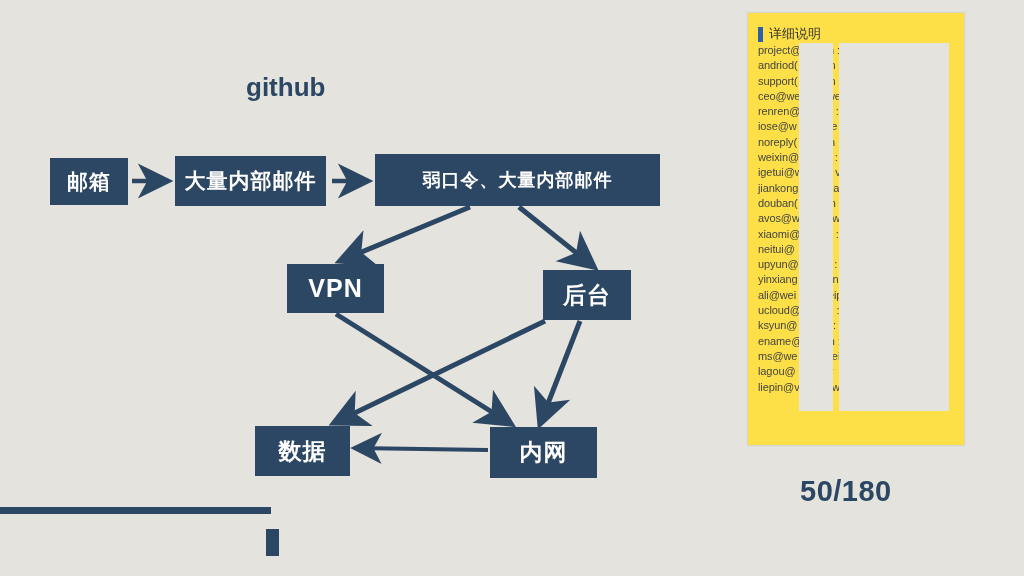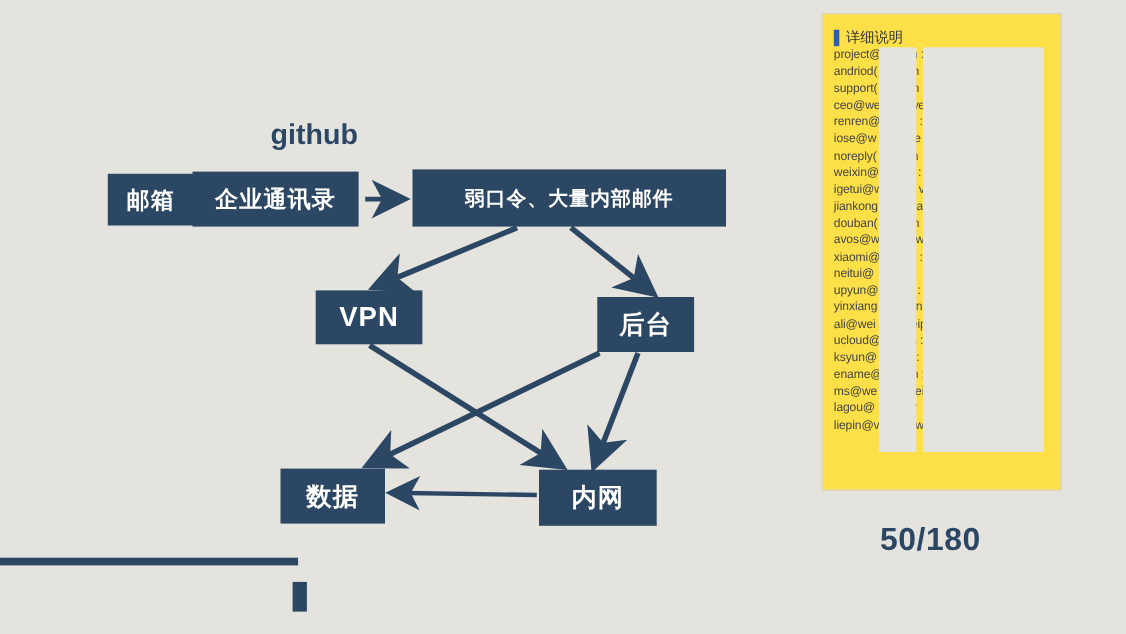--- a/index.html
+++ b/index.html
@@ -42,21 +42,20 @@
     font-weight: bold;
     color: #2c4763;
   }
   .subtitle {
     position: absolute;
     left: 246px;
     top: 72px;
     font-size: 26px;
     font-weight: bold;
     color: #2c4763;
-    margin-top: 35px;
   }
 
   
   #flow {
     position: absolute;
     left: 0;
     top: 0;
     width: 720px;
     height: 520px;
   }
@@ -65,21 +64,21 @@
     background: #2c4763;
     color: #ffffff;
     font-weight: bold;
     display: flex;
     align-items: center;
     justify-content: center;
     box-sizing: border-box;
     text-align: center;
     letter-spacing: 1px;
   }
-  .n-mailbox   { left:50px;  top:158px; width:78px;  height:47px; font-size:21px;margin-left:48px; }
+  .n-mailbox   { left:50px;  top:158px; width:78px;  height:47px; font-size:21px; }
   .n-contacts  { left:175px; top:156px; width:151px; height:50px; font-size:21px; }
   .n-weakpw    { left:375px; top:154px; width:285px; height:52px; font-size:18px; }
   .n-vpn       { left:287px; top:264px; width:97px;  height:49px; font-size:25px; }
   .n-backend   { left:543px; top:270px; width:88px;  height:50px; font-size:23px; }
   .n-data      { left:255px; top:426px; width:95px;  height:50px; font-size:23px; }
   .n-intranet  { left:490px; top:427px; width:107px;  height:51px; font-size:23px; }
 
   svg.edges {
     position: absolute;
     left: 0; top: 0;
@@ -213,21 +212,21 @@
 
       <line x1="580" y1="321" x2="540" y2="424" stroke="#2c4763" stroke-width="5" marker-end="url(#ah)"></line>
 
       <line x1="488" y1="450" x2="355" y2="448" stroke="#2c4763" stroke-width="4" marker-end="url(#ah)"></line>
     </svg>
 
     <div class="node n-mailbox">
         <span>邮箱</span>
       </div>
     <div class="node n-contacts">
-        <span>企业通讯录</span>
+        <span>大量内部邮件</span>
       </div>
     <div class="node n-weakpw">
         <span>弱口令、大量内部邮件</span>
       </div>
     <div class="node n-vpn">
         <span>VPN</span>
       </div>
     <div class="node n-backend">
         <span>后台</span>
       </div>

